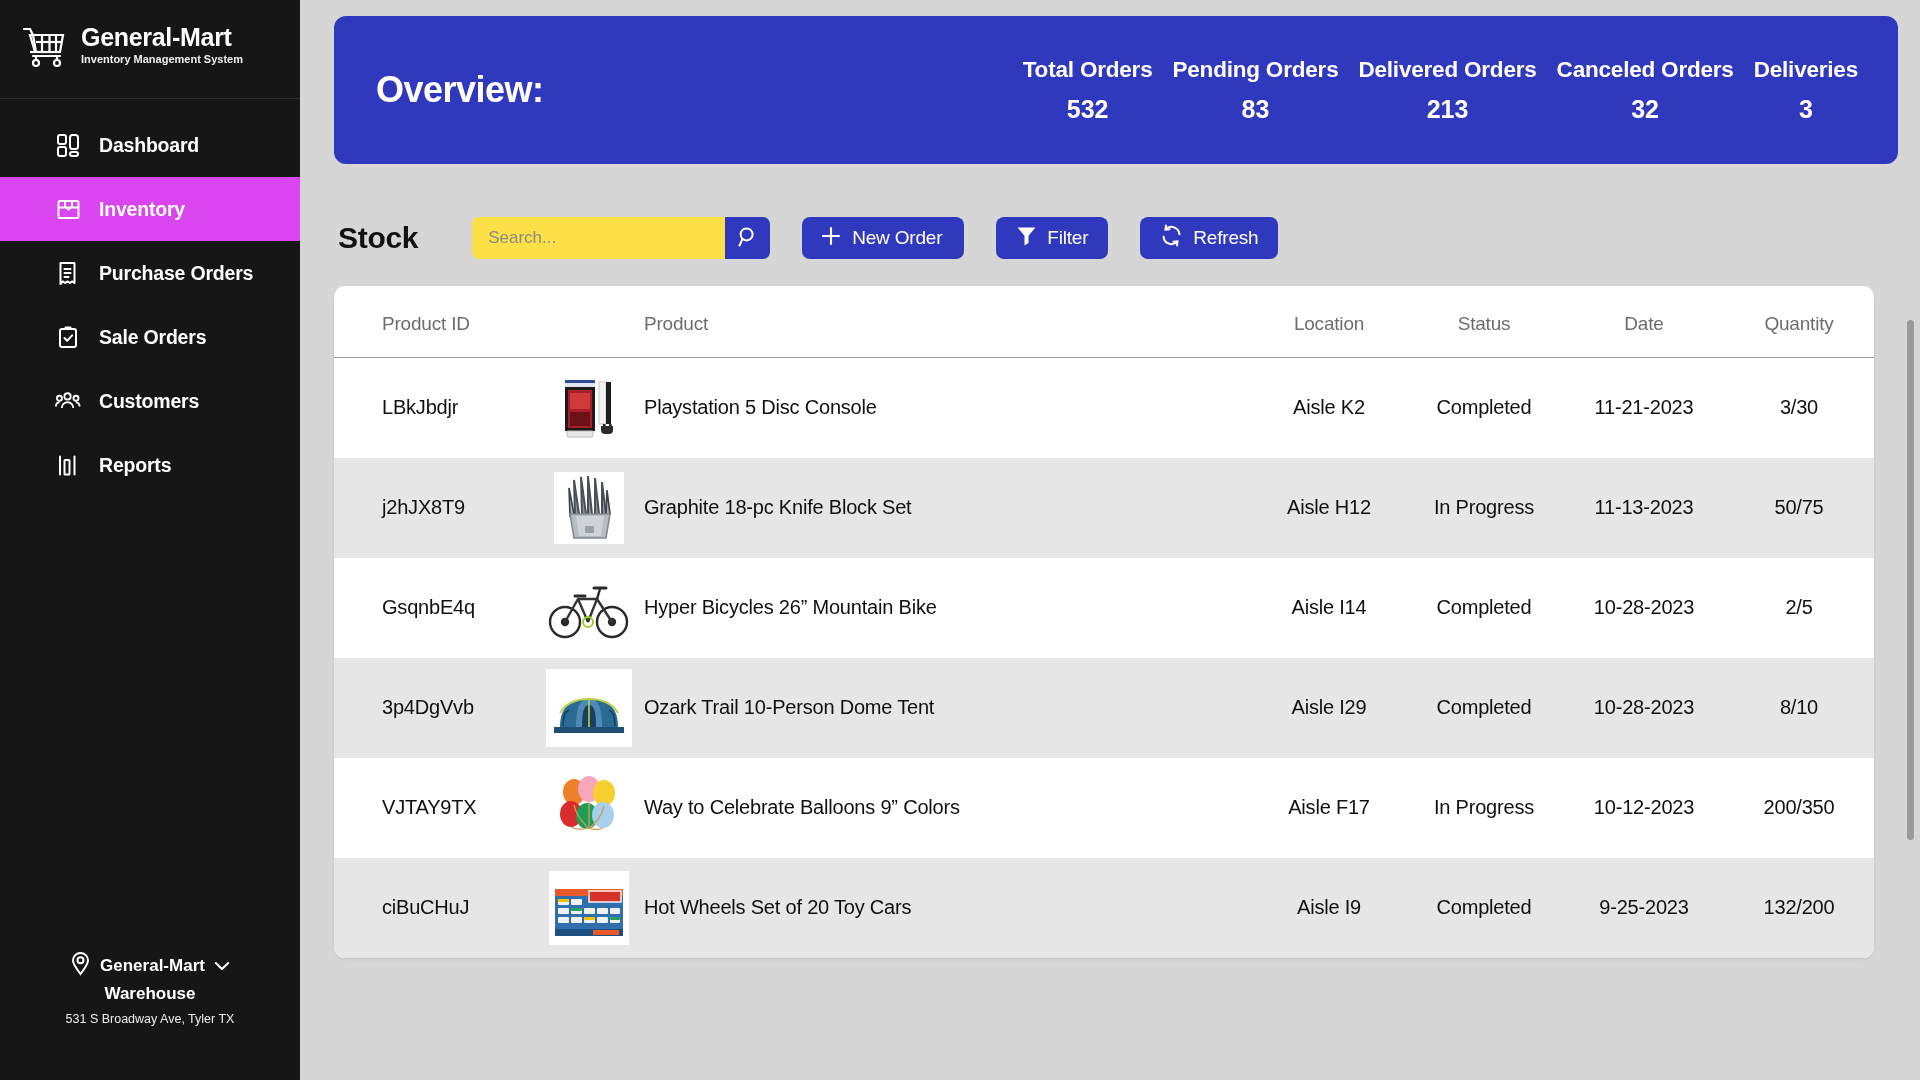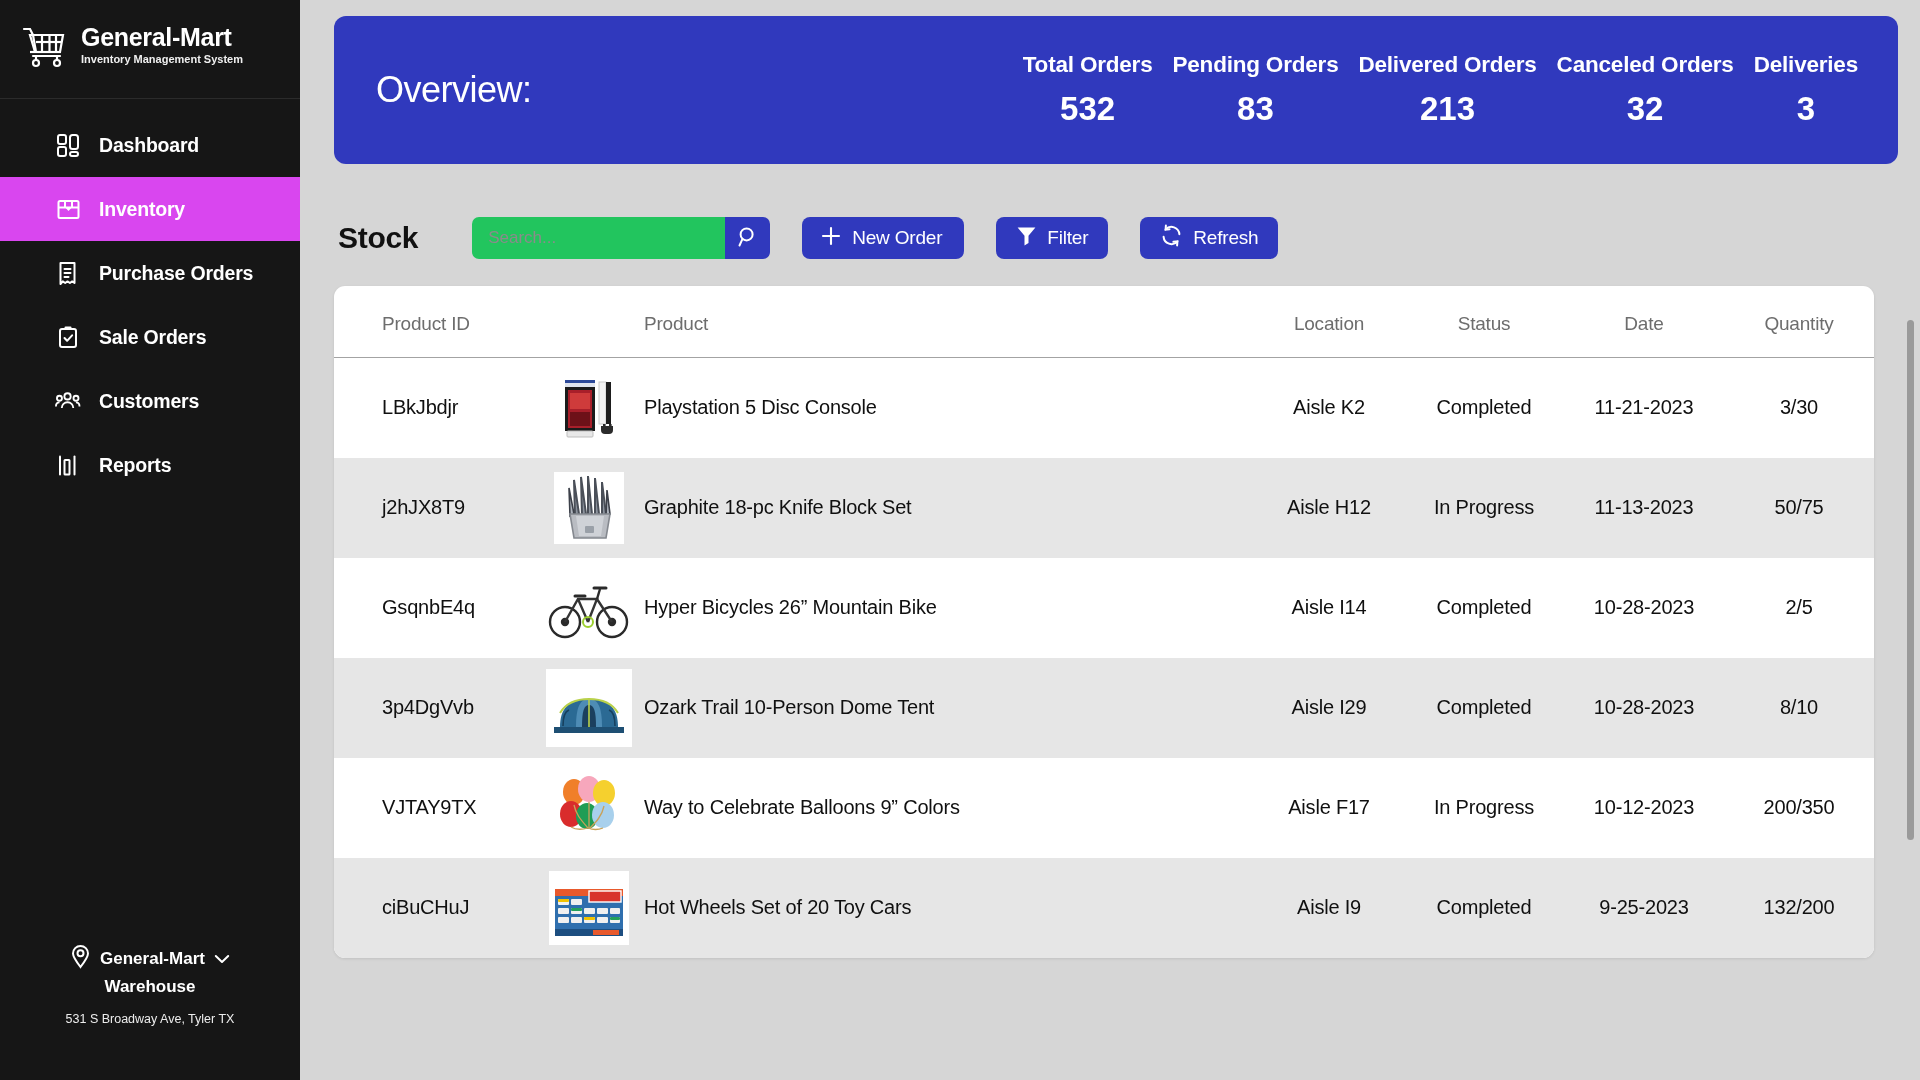--- a/index.html
+++ b/index.html
@@ -54,56 +54,56 @@
 
   .warehouse {
     position:absolute; left:0; right:0; bottom:52px;
     text-align:center; padding:0 22px;
   }
   .wh-line1 {
     display:flex; align-items:center; justify-content:center; gap:9px;
     font-size:17px; font-weight:bold; line-height:1.2;
   }
   .wh-name2 { font-size:17px; font-weight:bold; line-height:1.25; margin-top:1px; }
-  .wh-addr { font-size:12.5px; line-height:1.35; margin-top:14px; color:#ededed; }
+  .wh-addr { font-size:12.5px; line-height:1.35; margin-top:7px; color:#ededed; }
 
   
   .main {
     flex:1; height:1080px;
     padding:16px 22px 0 34px;
     display:flex; flex-direction:column;
     overflow:hidden;
   }
 
   .overview {
     background:#3039bd;
     border-radius:12px;
     height:148px;
     display:flex; align-items:center;
     padding:0 30px 0 42px;
     color:#fff; flex-shrink:0;
   }
   .ov-title {
-    font-size:36px; font-weight:normal; letter-spacing:-0.5px;
+    font-size:36px; font-weight:bold; letter-spacing:-0.5px;
     white-space:nowrap; margin-right:36px;
   }
   .ov-stats { flex:1; display:flex; align-items:center; justify-content:flex-end; }
   .ov-stat { text-align:center; padding:0 10px; }
   .ov-label { font-size:22.5px; font-weight:bold; letter-spacing:-0.2px; white-space:nowrap; }
-  .ov-value { font-size:33px; font-weight:bold; margin-top:12px; }
+  .ov-value { font-size:25px; font-weight:bold; margin-top:12px; }
 
   .toolbar {
     display:flex; align-items:center; gap:32px;
     margin-top:53px; margin-bottom:27px;
     padding-left:4px; flex-shrink:0;
   }
   .stock-title { font-size:30px; font-weight:bold; color:#111; margin-right:22px; letter-spacing:-0.3px; }
   .search-wrap { display:flex; height:42px; border-radius:7px; overflow:hidden; width:298px; }
   .search-input {
-    flex:1; border:none; outline:none; background:#22c55e;
+    flex:1; border:none; outline:none; background:#fde047;
     font-family:"Liberation Sans", sans-serif;
     font-size:17px; color:#333; padding:8px 16px;
   }
   .search-input::placeholder { color:#8b8b8b; }
   .search-btn {
     width:52px; background:#3039bd; border:none; cursor:pointer;
     display:flex; align-items:center; justify-content:center;
   }
   .tbtn {
     height:42px; background:#3039bd; color:#fff; border:none;

